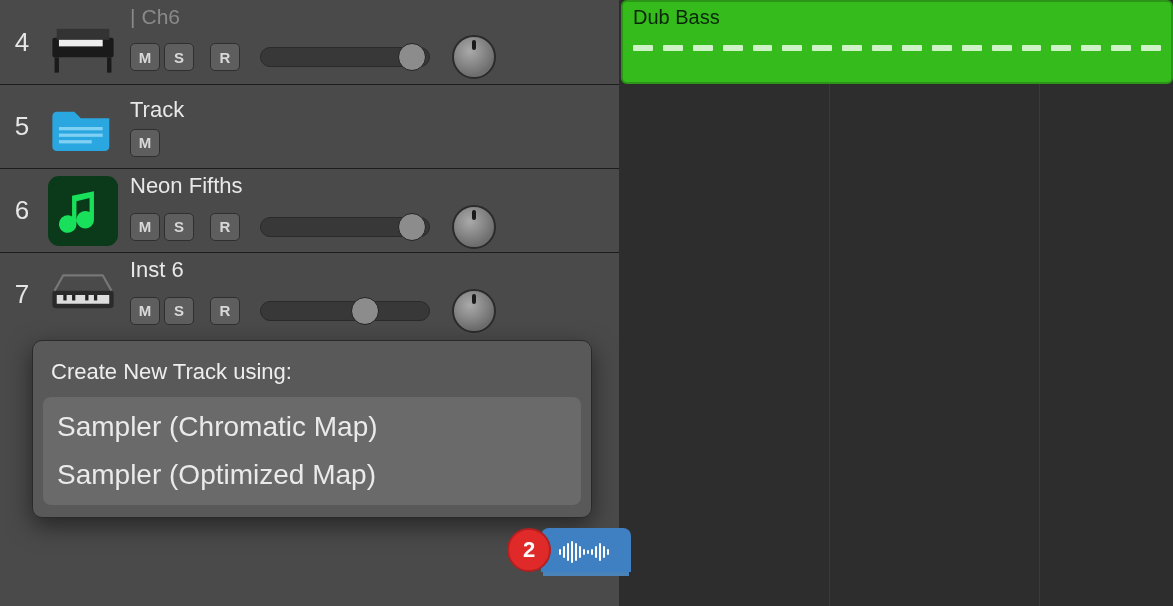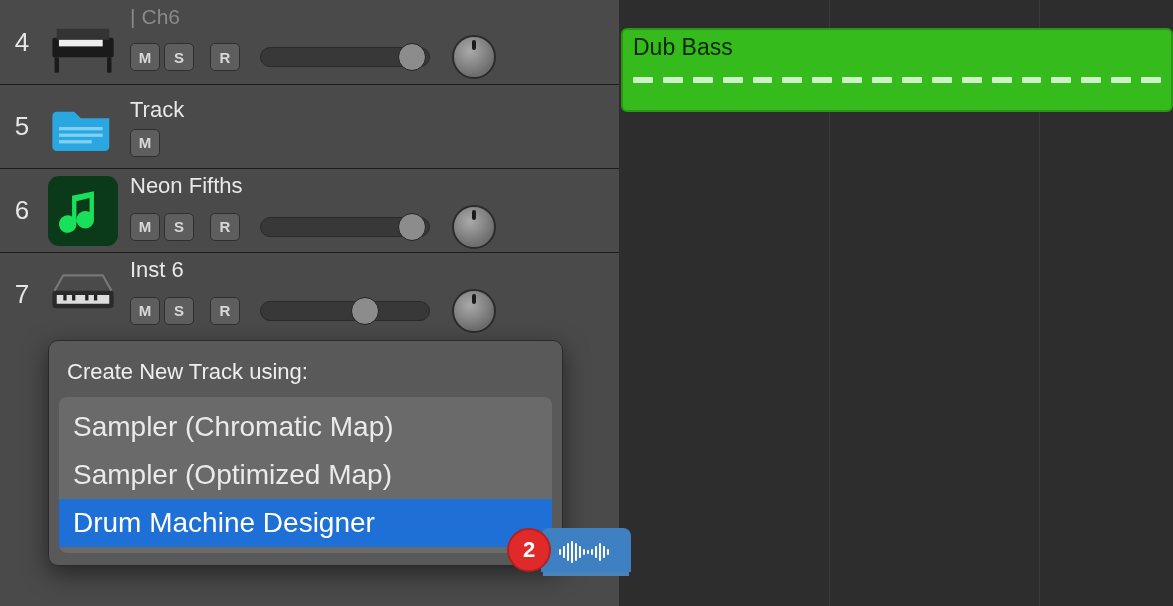--- a/index.html
+++ b/index.html
@@ -137,24 +137,23 @@
   .grid-col {
     position: absolute;
     top:0;bottom:0;
     border-left: 1px solid #3a3a3a;
   }
   .region {
     position: absolute;
     border-radius: 6px;
     padding: 4px 10px 0 10px;
     color: #0a260a;
-    font-size: 23px;
+    font-size: 20px;
     font-weight: 500;
     overflow: hidden;
-    margin-top: 28px;
   }
   .region.green {
     background: #35bb1c;
     border: 2px solid #2a9516;
   }
   .region.green .dashes {
     display:flex;gap:10px;margin-top:16px;
   }
   .region.green .dashes span{
     width:22px;height:6px;background:#cdf2c5;border-radius:1px;
@@ -172,23 +171,23 @@
     position:relative;
   }
   .region.blue .bar::after{
     content:"";position:absolute;top:2px;left:38%;width:40%;height:10px;
     background:#5aa2e2;border-radius:2px;
   }
 
   
   .popup {
     position: absolute;
-    left: 48px;
+    left: 32px;
     top: 340px;
-    width: 515px;
+    width: 560px;
     background: rgba(90,90,90,0.92);
     border: 1px solid #2a2a2a;
     border-radius: 10px;
     padding: 18px 0 12px 0;
     box-shadow: 0 8px 24px rgba(0,0,0,0.5);
   }
   .popup-title {
     color: #eee;
     font-size: 22px;
     padding: 0 18px 12px 18px;
@@ -391,21 +390,20 @@
           <span></span>
         </div>
       </div>
     </div>
 
   <div class="popup">
     <div class="popup-title">Create New Track using:</div>
     <div class="popup-inner" id="popup-items">
         <div class="popup-item">Sampler (Chromatic Map)</div>
         <div class="popup-item">Sampler (Optimized Map)</div>
-        <div class="popup-item selected">Drum Machine Designer</div>
       </div>
   </div>
 
   <div class="drag-chip">
     <div class="drag-badge">2</div>
     <div class="drag-file">
       <span class="wave-icon" id="wave-icon">
           <span style="height: 6px;"></span>
           <span style="height: 12px;"></span>
           <span style="height: 18px;"></span>

